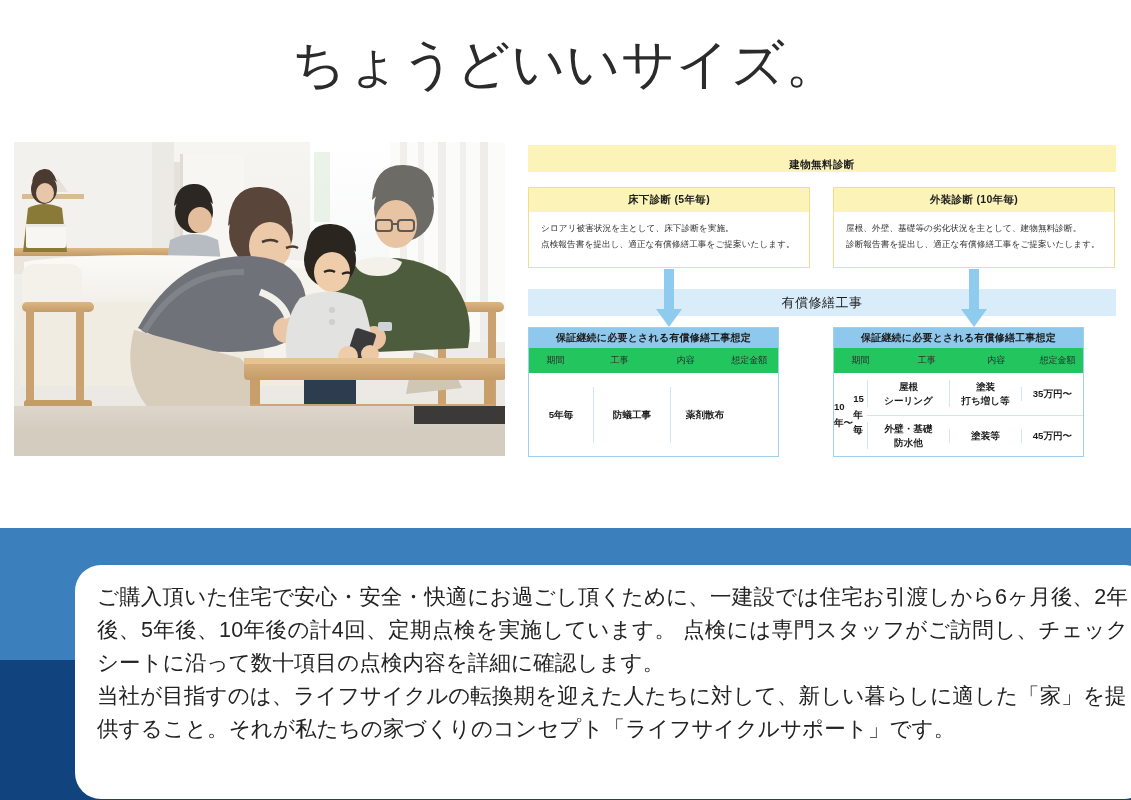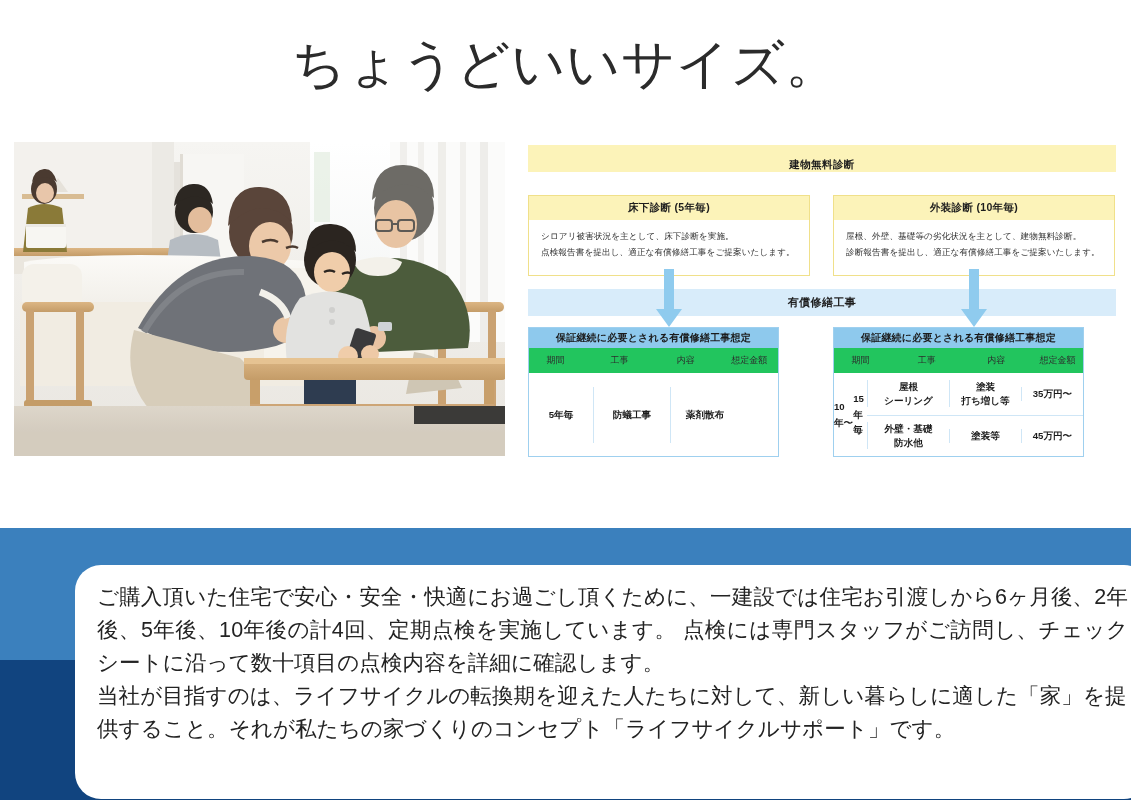--- a/index.html
+++ b/index.html
@@ -60,28 +60,28 @@
   }
 
   .band-mid {
     position: absolute;
     left: 0; top: 144px;
     width: 588px; height: 27px;
     background: #d8ecfa;
     display: flex; align-items: center; justify-content: center;
   }
   .band-mid .lbl {
-    font-size: 11px; font-weight: bold; color: #1d1d1d;
+    font-size: 13px; font-weight: normal; color: #1d1d1d;
     letter-spacing: .04em;
   }
 
   
   .ycard {
     position: absolute;
-    top: 50px;
+    top: 42px;
     width: 282px; height: 81px;
     background: #ffffff;
     border: 1px solid #f0e08a;
   }
   .ycard.left  { left: 0px; }
   .ycard.right { left: 305px; }
   .ycard .yhead {
     height: 24px;
     background: #fcf3b9;
     display: flex; align-items: center; justify-content: center;

